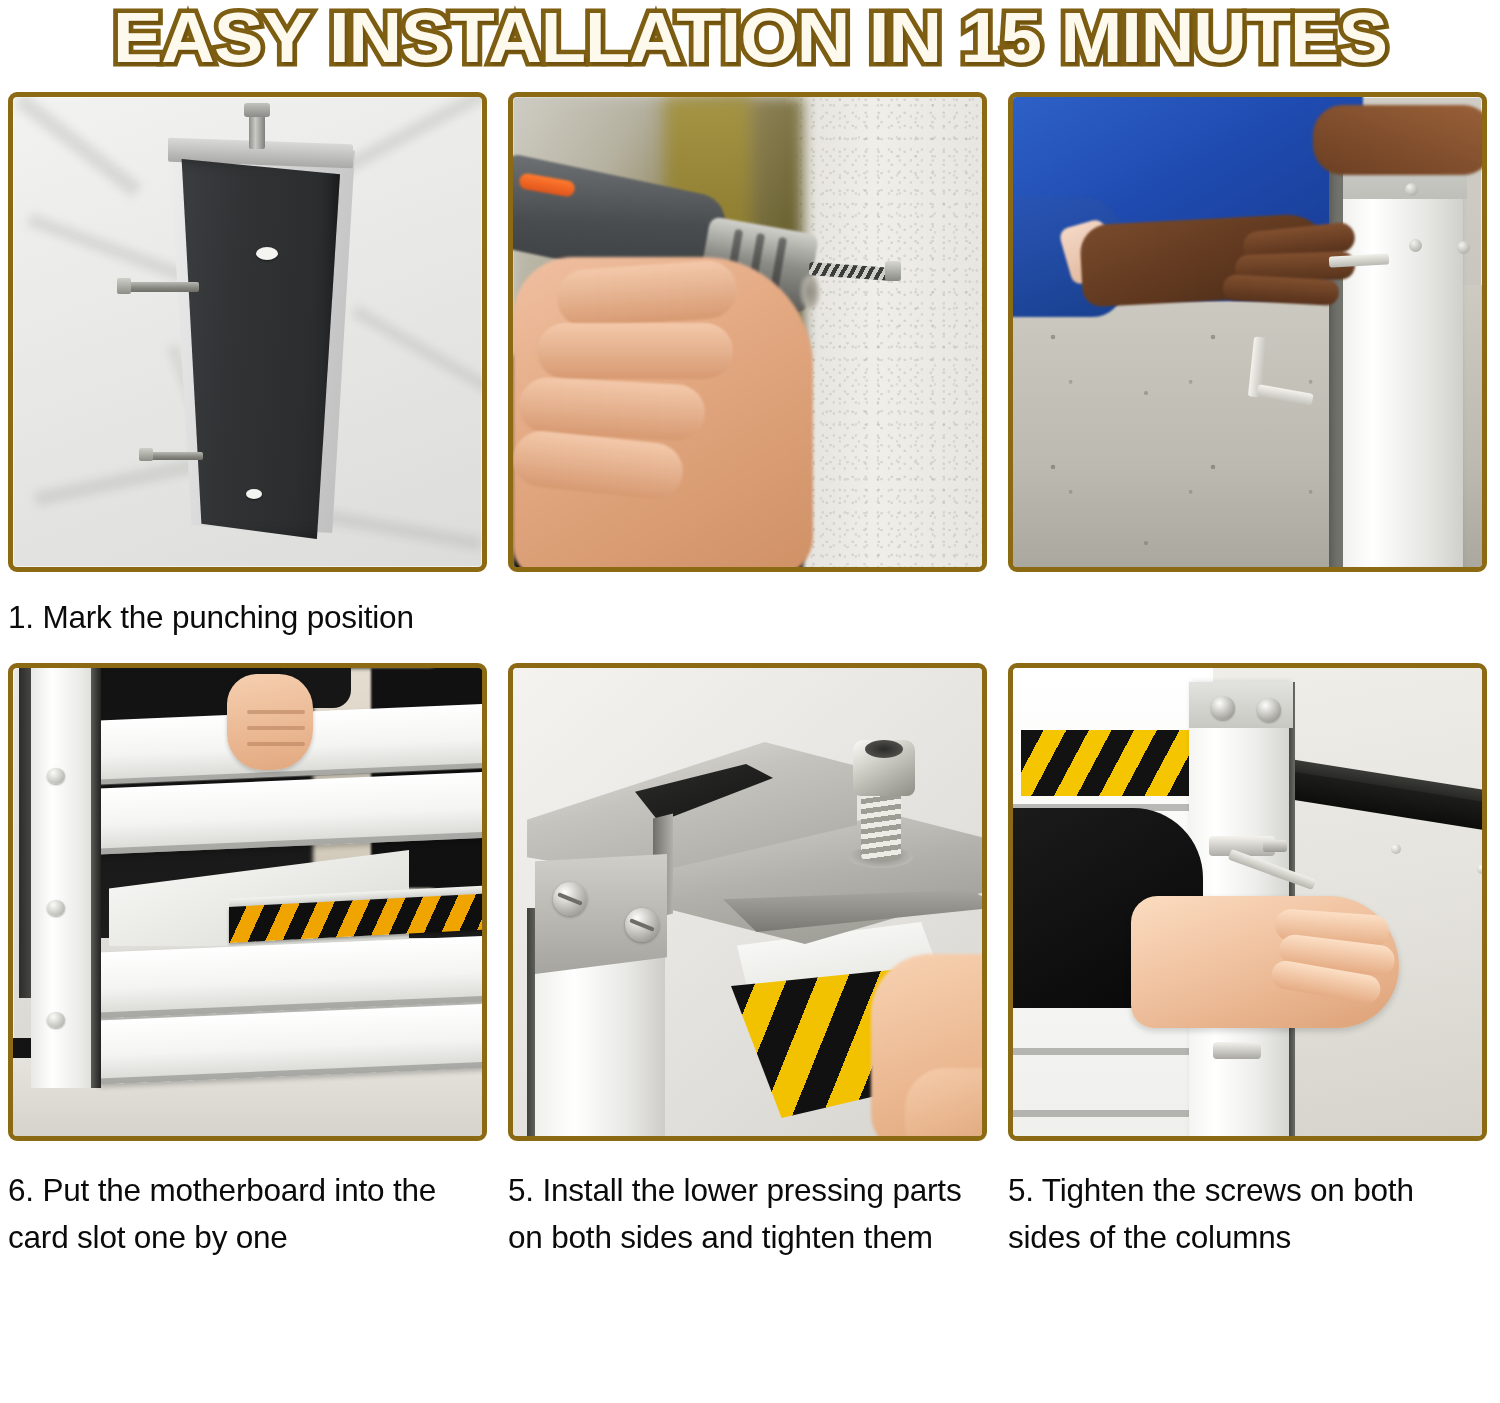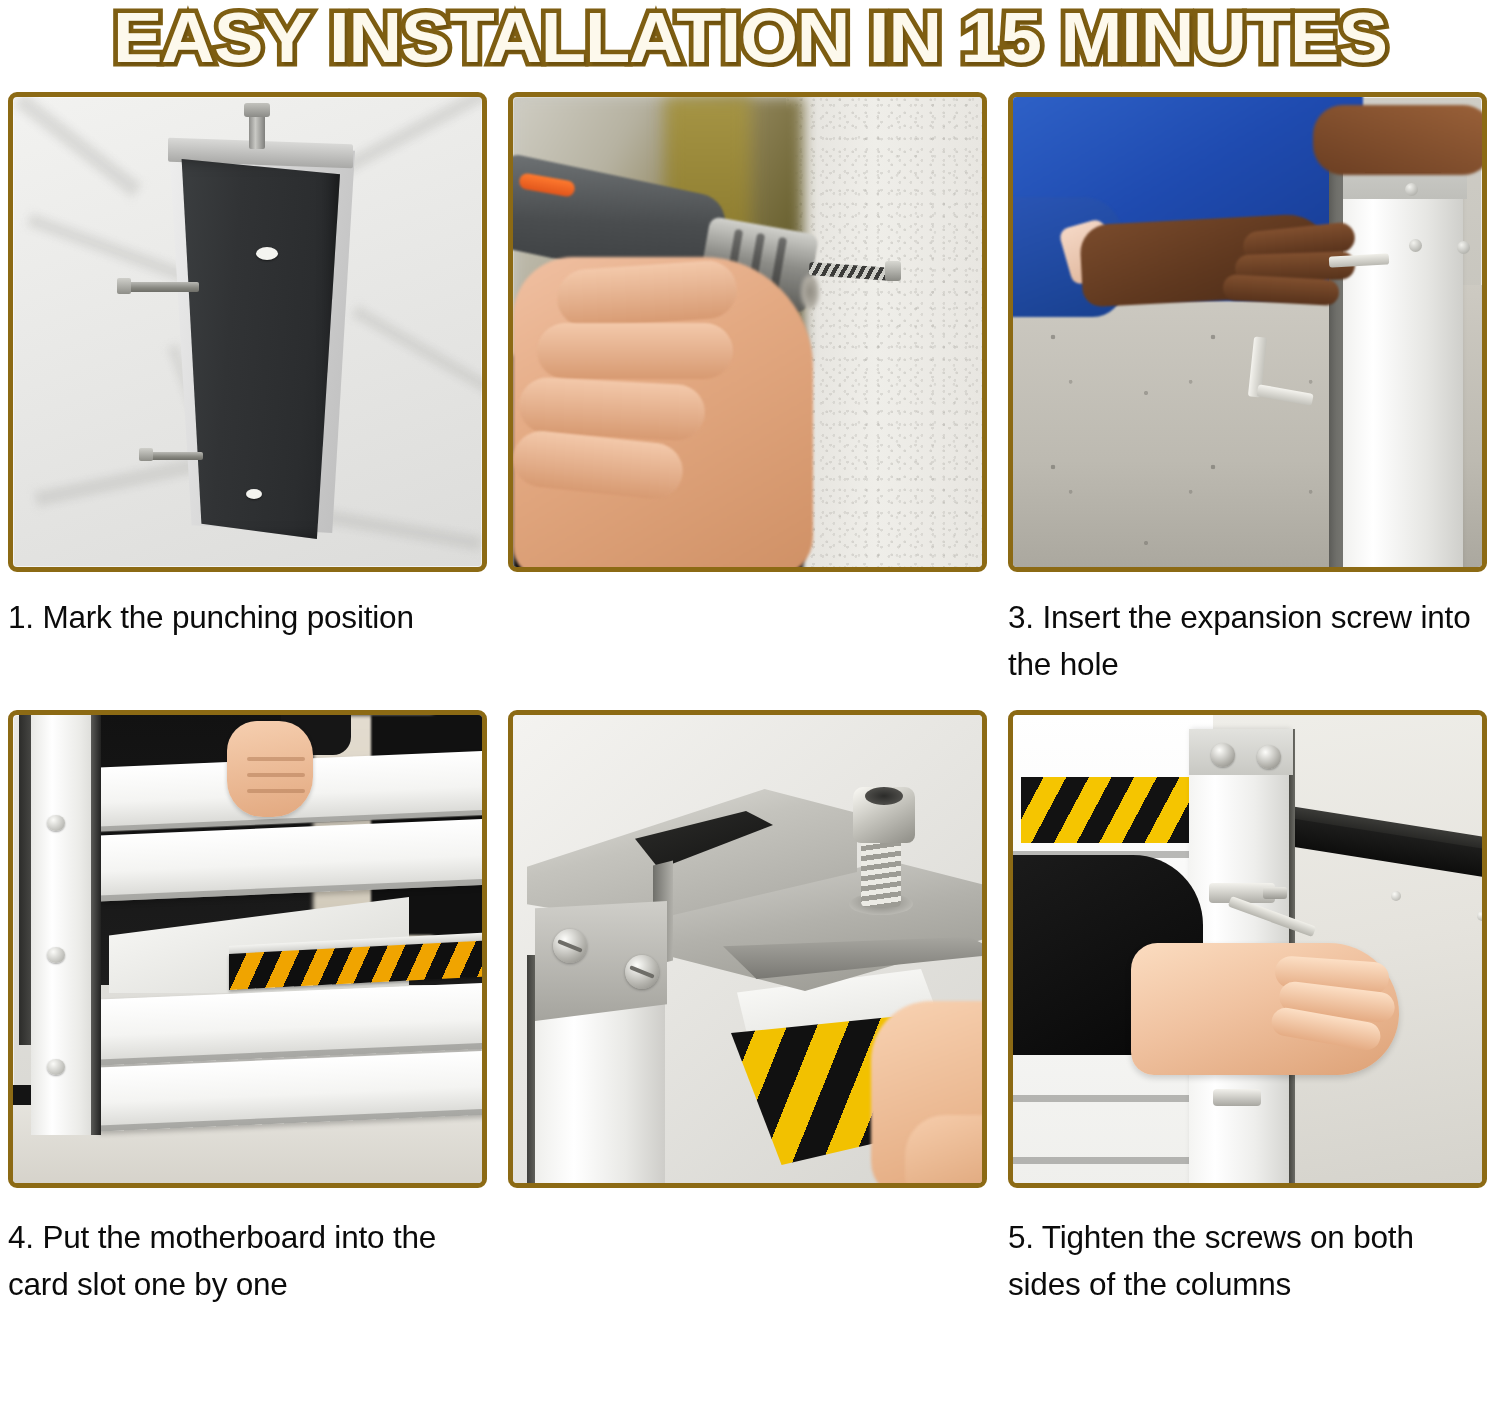--- a/index.html
+++ b/index.html
@@ -672,21 +672,20 @@
         <div class="arm2"></div>
         <div class="cuff"></div>
         <div class="arm"></div>
         <div class="arm-finger af1"></div>
         <div class="arm-finger af2"></div>
         <div class="arm-finger af3"></div>
         <div class="tool"></div>
         <div class="allen-v"></div>
         <div class="allen-h"></div>
       </div>
-      <div class="caption">3. Insert the expansion screw into the hole</div>
     </div>
   </div>
 
   <div class="row row2" style="margin-top:22px;">
 
     <div class="cell">
       <div class="photo-frame p4">
         <div class="bg-dark"></div>
         <div class="bg-person"></div>
         <div class="bg-leg"></div>
@@ -708,21 +707,21 @@
         <div class="col-seam"></div>
         <div class="col-screw cs1"></div>
         <div class="col-screw cs2"></div>
         <div class="col-screw cs3"></div>
         <div class="sleeve"></div>
         <div class="hand"></div>
         <div class="fingerline fl1"></div>
         <div class="fingerline fl2"></div>
         <div class="fingerline fl3"></div>
       </div>
-      <div class="caption">4. Put the motherboard into the card slot one by one</div>
+      <div class="caption">6. Put the motherboard into the card slot one by one</div>
     </div>
 
     <div class="cell">
       <div class="photo-frame p5">
         <div class="wall"></div>
         <div class="colpost-dark"></div>
         <div class="colpost"></div>
         <div class="panel-white"></div>
         <div class="hazard"></div>
         <div class="hand"></div>
@@ -735,20 +734,21 @@
         <div class="bracket-face"></div>
         <div class="screwhead sh1"></div>
         <div class="screwslot ss1"></div>
         <div class="screwhead sh2"></div>
         <div class="screwslot ss2"></div>
         <div class="bolt-washer"></div>
         <div class="bolt-shaft"></div>
         <div class="bolt-head"></div>
         <div class="bolt-bore"></div>
       </div>
+      <div class="caption">5. Install the lower pressing parts on both sides and tighten them</div>
     </div>
 
     <div class="cell">
       <div class="photo-frame p6">
         <div class="wallR"></div>
         <div class="seal2"></div>
         <div class="seal"></div>
         <div class="sealpin sp1"></div>
         <div class="sealpin sp2"></div>
         <div class="barrier"></div>

